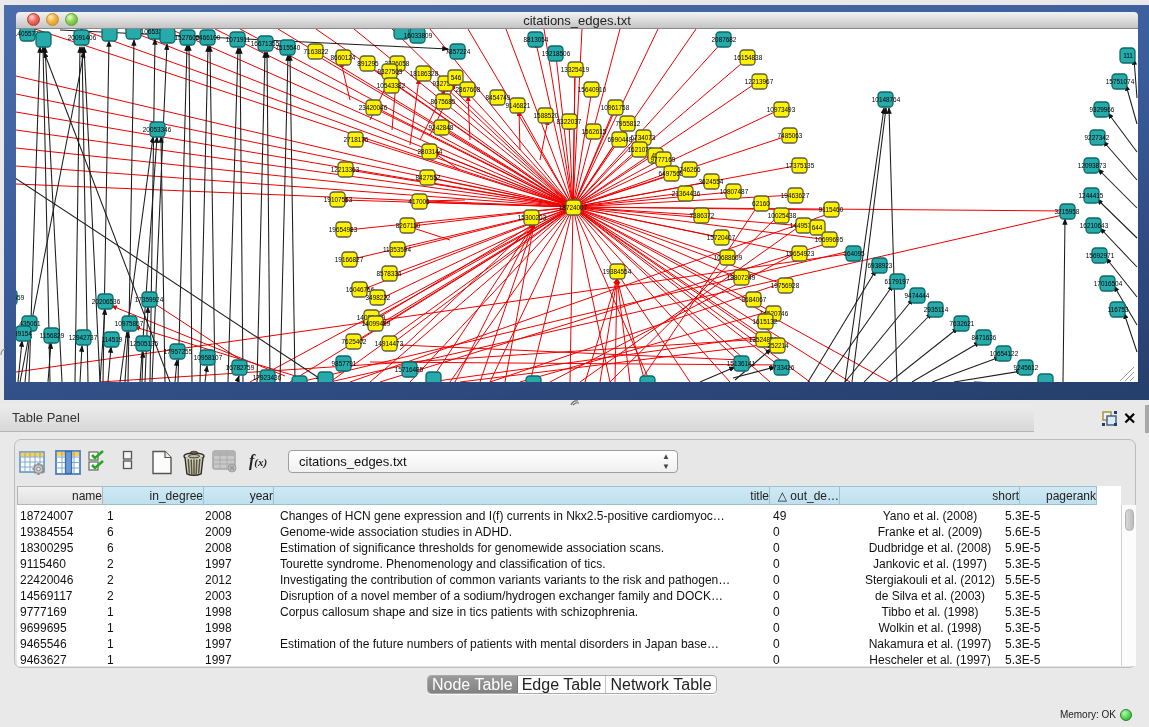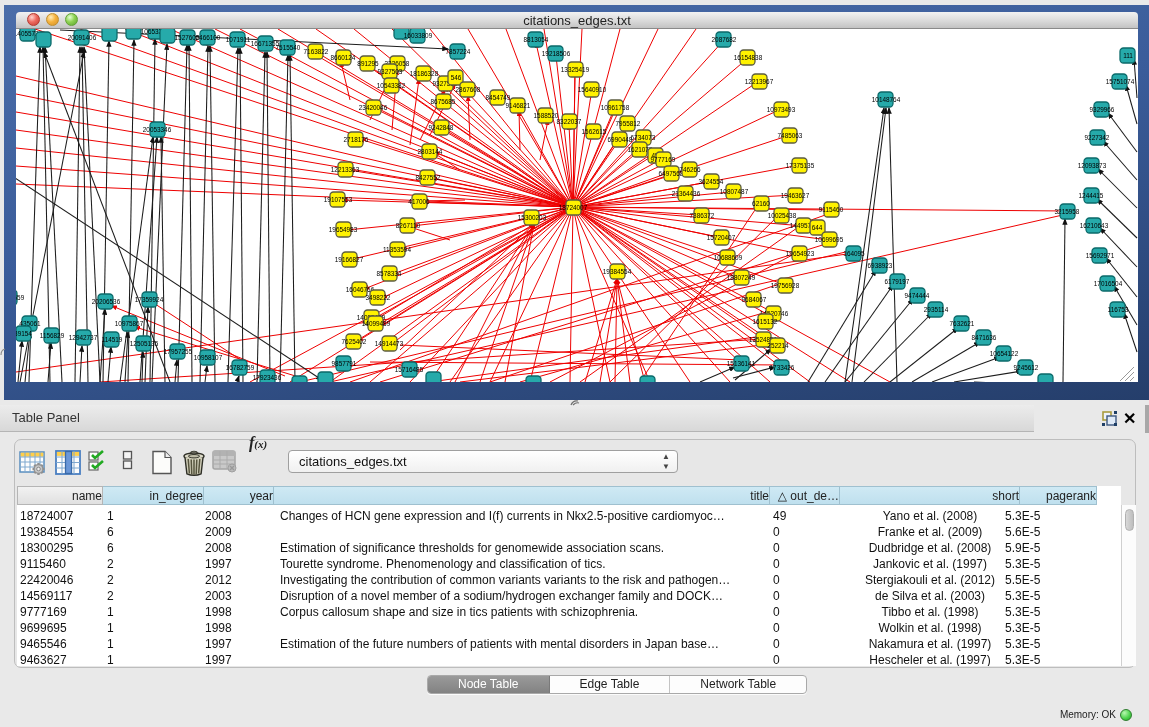--- a/index.html
+++ b/index.html
@@ -18,21 +18,21 @@
 .th{position:absolute;top:0;height:19px;z-index:5;background:linear-gradient(#cfe9f4,#bfe0ee);border:1px solid #9fc0cf;border-left:none;text-align:right;font-size:12px;color:#222;line-height:18px}
 .th.gray{background:linear-gradient(#f2f2f2,#e0e0e0);border-color:#b5b5b5}
 .tr{position:relative;height:16px;line-height:16px;white-space:nowrap;color:#111}
 .c{position:absolute;top:0;height:16px;overflow:hidden}
 .c0{left:3px;width:83px}.c1{left:90px;width:98px}.c2{left:188px;width:67px}
 .c3{left:263px;width:490px}.c4{left:756px;width:67px}
 .c5{left:823px;width:180px;text-align:center}.c6{left:988px;width:100px}
 #vscroll{position:absolute;left:1121px;top:505px;width:15px;height:161px;background:#fcfcfc;border-left:1px solid #d0d0d0}
 #vthumb{position:absolute;left:2.5px;top:4px;width:9px;height:22px;border-radius:5px;background:linear-gradient(90deg,#d8d8d8,#bdbdbd);border:1px solid #b0b0b0}
 #tabs{position:absolute;left:427px;top:675px;height:19px;display:flex;border:1px solid #a9a9a9;border-radius:4px;overflow:hidden;background:#fdfdfd;box-shadow:0 1px 0 rgba(255,255,255,.8)}
-.tab{font-size:12px;line-height:17px;padding:0 30px;color:#222;border-right:1px solid #c4c4c4}
+.tab{font-size:16px;line-height:17px;padding:0 4px;color:#222;border-right:1px solid #c4c4c4}
 .tab.sel{background:linear-gradient(#9a9a9a,#828282);color:#fff;border-right:1px solid #7a7a7a}
 .tab:last-child{border-right:none}
 #mem{position:absolute;right:33px;top:709px;font-size:10px;color:#222}
 #memdot{position:absolute;right:17px;top:709px;width:12px;height:12px;border-radius:50%;background:radial-gradient(circle at 35% 30%,#b8f7b0,#4fd44f 55%,#1da21d);border:1px solid #2e7d2e}
 </style></head><body>
 <div id="win">
  <div id="title">citations_edges.txt</div>
  <div class="tl" style="left:23px;background:radial-gradient(circle at 35% 30%,#ffd5d0,#ee6a5f 45%,#c33c32);border:1px solid #b53a30"></div>
  <div class="tl" style="left:42px;background:radial-gradient(circle at 35% 30%,#ffeebb,#f5b23d 45%,#d3912a);border:1px solid #c08e2d"></div>
  <div class="tl" style="left:61px;background:radial-gradient(circle at 35% 30%,#e4ffd5,#8ed252 45%,#5aa430);border:1px solid #62a136"></div>
@@ -592,21 +592,21 @@
  <path d="M6.2,9 l1.2,14.5 M9.2,9.5 l0.6,14.8 M12,9.5 v15 M14.8,9.5 l-0.6,14.8 M17.8,9 l-1.2,14.5" stroke="#56543e" stroke-width="1.5"></path>
  <ellipse cx="12" cy="6.2" rx="5.6" ry="1.7" fill="#bfbda8" stroke="#3a3a30"></ellipse>
 </svg>
 <svg class="tbico" style="left:212px" width="25" height="23" viewBox="0 0 25 23">
  <rect x="1" y="1" width="22" height="18" rx="2" fill="#c9c9c9" stroke="#a5a5a5" stroke-width="1.5"></rect>
  <rect x="1" y="1" width="22" height="5" fill="#b2b2b2"></rect>
  <path d="M8,1 V19 M15,1 V19 M1,10 H23 M1,14 H23" stroke="#ababab"></path>
  <circle cx="20" cy="18" r="4" fill="#bbb" stroke="#a0a0a0"></circle>
  <path d="M18,16 l4,4 M22,16 l-4,4" stroke="#999" stroke-width="1.4"></path>
 </svg>
-<div class="tbico" style="left:249px;top:434px;font:italic bold 16px 'Liberation Serif',serif;color:#222">f<span style="font-size:11px">(x)</span></div>
+<div class="tbico" style="left:249px;top:452px;font:italic bold 16px 'Liberation Serif',serif;color:#222">f<span style="font-size:11px">(x)</span></div>
 
 <div id="combo">citations_edges.txt<span class="ud">▲<br>▼</span></div>
 <div id="thead">
  <div class="th gray" style="left:0;width:86px;border-left:1px solid #b5b5b5">name</div>
  <div class="th" style="left:86px;width:101px">in_degree</div>
  <div class="th" style="left:187px;width:70px">year</div>
  <div class="th" style="left:257px;width:496px">title</div>
  <div class="th" style="left:753px;width:70px">△ out_de…</div>
  <div class="th" style="left:823px;width:180px">short</div>
  <div class="th" style="left:1003px;width:77px">pagerank</div>
@@ -619,20 +619,21 @@
       <div class="c c2">2008</div>
       <div class="c c3">Changes of HCN gene expression and I(f) currents in Nkx2.5-positive cardiomyoc…</div>
       <div class="c c4">49</div>
       <div class="c c5">Yano et al. (2008)</div>
       <div class="c c6">5.3E-5</div>
     </div>
     <div class="tr">
       <div class="c c0">19384554</div>
       <div class="c c1">6</div>
       <div class="c c2">2009</div>
+      <div class="c c3">Genome-wide association studies in ADHD.</div>
       <div class="c c4">0</div>
       <div class="c c5">Franke et al. (2009)</div>
       <div class="c c6">5.6E-5</div>
     </div>
     <div class="tr">
       <div class="c c0">18300295</div>
       <div class="c c1">6</div>
       <div class="c c2">2008</div>
       <div class="c c3">Estimation of significance thresholds for genomewide association scans.</div>
       <div class="c c4">0</div>

